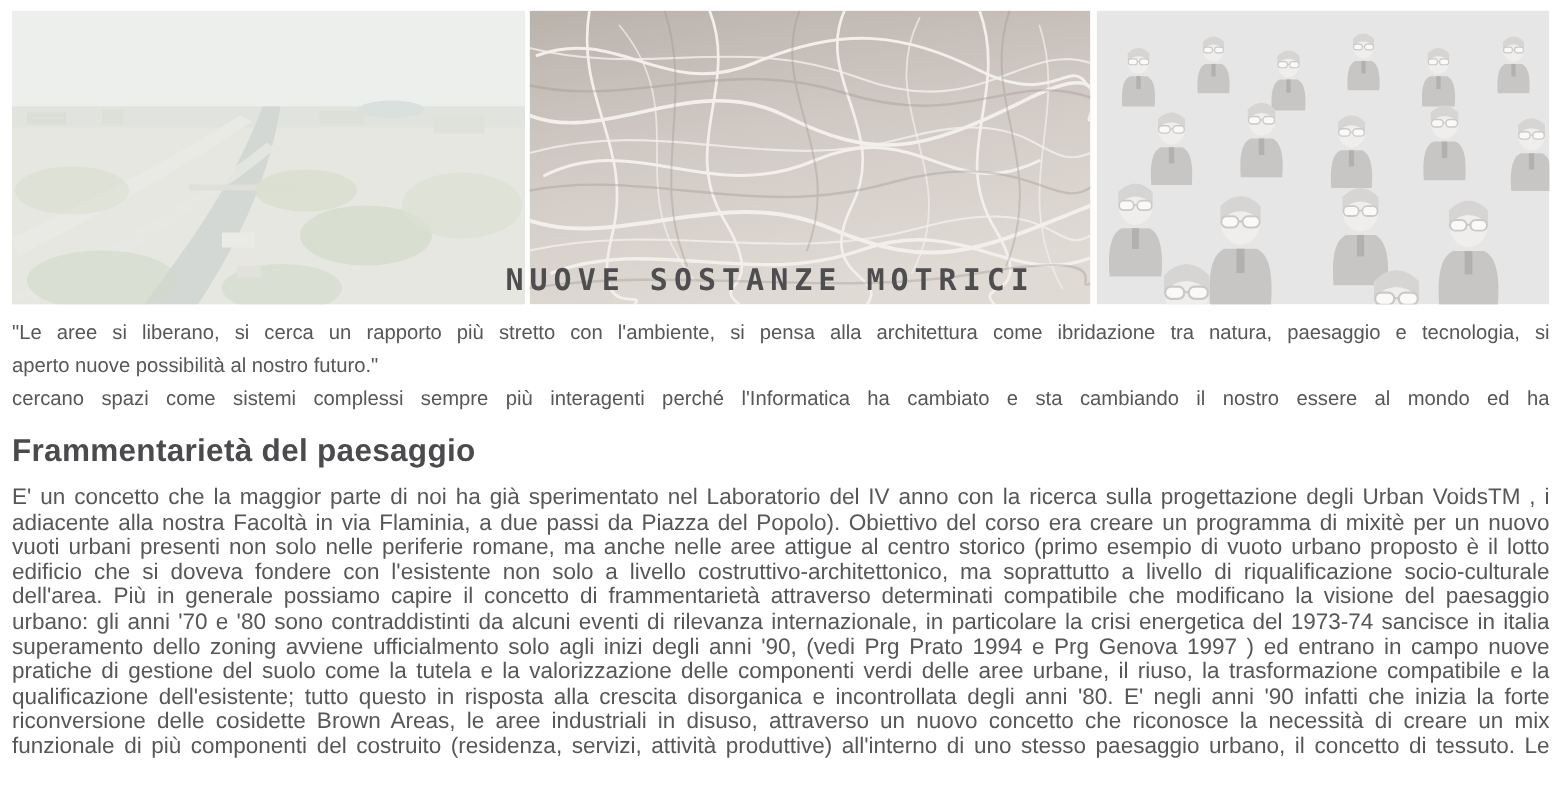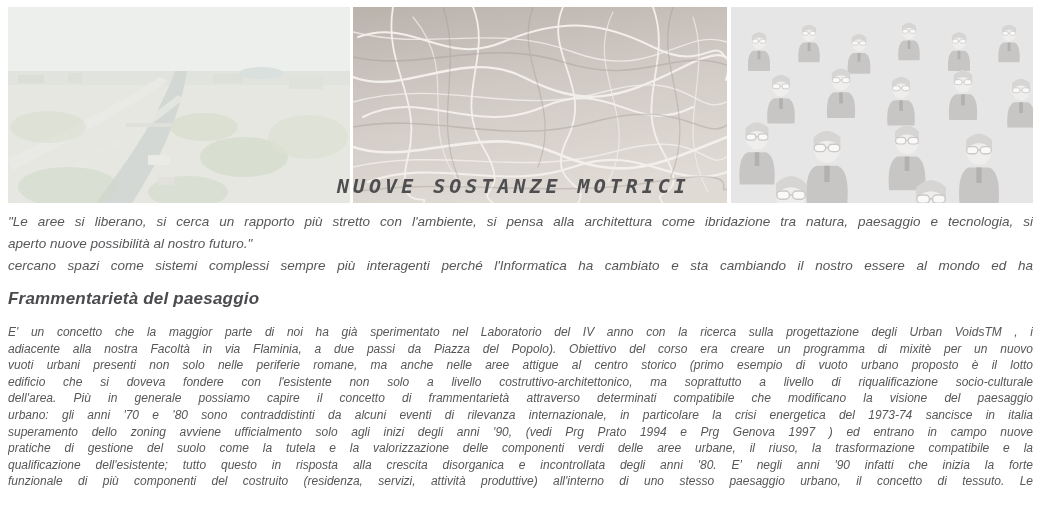--- a/index.html
+++ b/index.html
@@ -5,21 +5,21 @@
   :root{
     --text:#57575a; --heading:#4b4b4e; --title:#4e4e50; --page-bg:#ffffff;
   }
   *{box-sizing:border-box; margin:0; padding:0;}
   html,body{width:1041px; height:524px; overflow:hidden;}
   body{
     background:var(--page-bg);
     font-family:"Liberation Sans", sans-serif;
     color:var(--text);
   }
-  .page{position:relative; width:1041px; height:524px;font-style:italic;}
+  .page{position:relative; width:1041px; height:524px;}
 
   
   .header-strip{
     position:absolute; left:8px; top:7px; width:1025px; height:196px;
   }
   .strip-img{position:absolute; top:0; height:196px; overflow:hidden;}
   .strip-img svg{display:block;}
   .img-aerial{left:0; width:342px;}
   .img-fiber{left:345px; width:374px;}
   .img-audience{left:723px; width:302px;}
@@ -38,27 +38,27 @@
   }
   .jline{
     display:block; text-align:justify; text-align-last:justify;
     overflow:hidden; white-space:normal;
   }
   .jline.last{text-align-last:left;}
   .quote .jline{max-height:22px;}
 
   .section-heading{
     position:absolute; left:8px; top:289px;
-    font-size:17px; font-weight:bold; color:var(--heading);
+    font-size:21px; font-weight:bold; color:var(--heading);
     letter-spacing:.2px;
   }
 
   .body-par{
     position:absolute; left:8px; top:324px; width:1025px;
-    font-size:12px; line-height:16.6px; color:var(--text);
+    font-size:15px; line-height:16.6px; color:var(--text);
   }
   .body-par .jline{max-height:16.6px;}
 </style>
 </head>
 <body>
 
 <div class="page">
 
   <div class="header-strip">
 
@@ -178,16 +178,17 @@
   <div class="body-par">
     <span class="jline">E' un concetto che la maggior parte di noi ha già sperimentato nel Laboratorio del IV anno con la ricerca sulla progettazione degli Urban VoidsTM , i</span>
     <span class="jline">adiacente alla nostra Facoltà in via Flaminia, a due passi da Piazza del Popolo). Obiettivo del corso era creare un programma di mixitè per un nuovo</span>
     <span class="jline">vuoti urbani presenti non solo nelle periferie romane, ma anche nelle aree attigue al centro storico (primo esempio di vuoto urbano proposto è il lotto</span>
     <span class="jline">edificio che si doveva fondere con l'esistente non solo a livello costruttivo-architettonico, ma soprattutto a livello di riqualificazione socio-culturale</span>
     <span class="jline">dell'area. Più in generale possiamo capire il concetto di frammentarietà attraverso determinati compatibile che modificano la visione del paesaggio</span>
     <span class="jline">urbano: gli anni '70 e '80 sono contraddistinti da alcuni eventi di rilevanza internazionale, in particolare la crisi energetica del 1973-74 sancisce in italia</span>
     <span class="jline">superamento dello zoning avviene ufficialmento solo agli inizi degli anni '90, (vedi Prg Prato 1994 e Prg Genova 1997 ) ed entrano in campo nuove</span>
     <span class="jline">pratiche di gestione del suolo come la tutela e la valorizzazione delle componenti verdi delle aree urbane, il riuso, la trasformazione compatibile e la</span>
     <span class="jline">qualificazione dell'esistente; tutto questo in risposta alla crescita disorganica e incontrollata degli anni '80. E' negli anni '90 infatti che inizia la forte</span>
+    <span class="jline">riconversione delle cosidette Brown Areas, le aree industriali in disuso, attraverso un nuovo concetto che riconosce la necessità di creare un mix</span>
     <span class="jline">funzionale di più componenti del costruito (residenza, servizi, attività produttive) all'interno di uno stesso paesaggio urbano, il concetto di tessuto. Le</span>
   </div>
 
 </div>
 
 </body></html>

